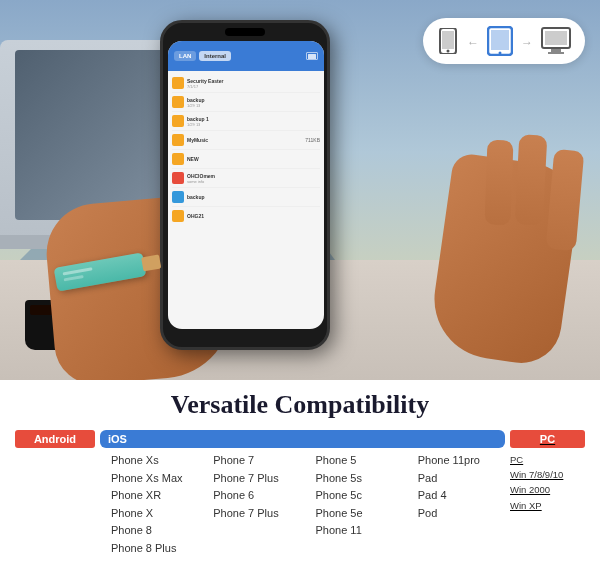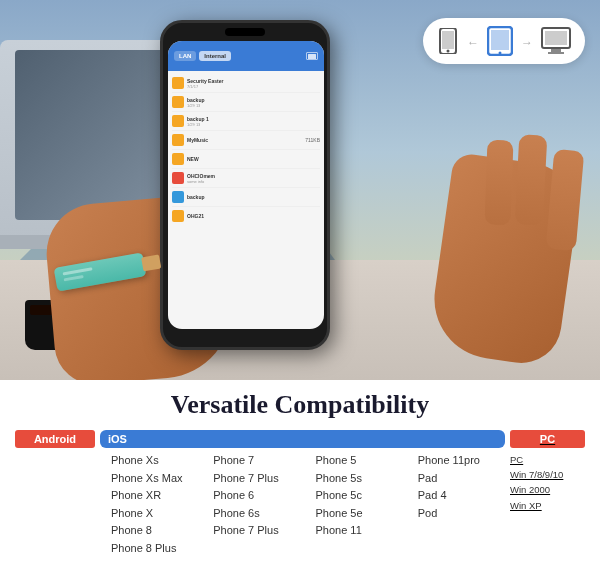--- a/index.html
+++ b/index.html
@@ -305,21 +305,20 @@
             <li>Phone X</li>
             <li>Phone 8</li>
             <li>Phone 8 Plus</li>
           </ul>
         </div>
         <div class="ios-sub-col">
           <ul>
             <li>Phone 7</li>
             <li>Phone 7 Plus</li>
             <li>Phone 6</li>
-            <li>Phone 6s</li>
             <li>Phone 7 Plus</li>
           </ul>
         </div>
         <div class="ios-sub-col">
           <ul>
             <li>Phone 5</li>
             <li>Phone 5s</li>
             <li>Phone 5c</li>
             <li>Phone 5e</li>
             <li>Phone 11</li>

